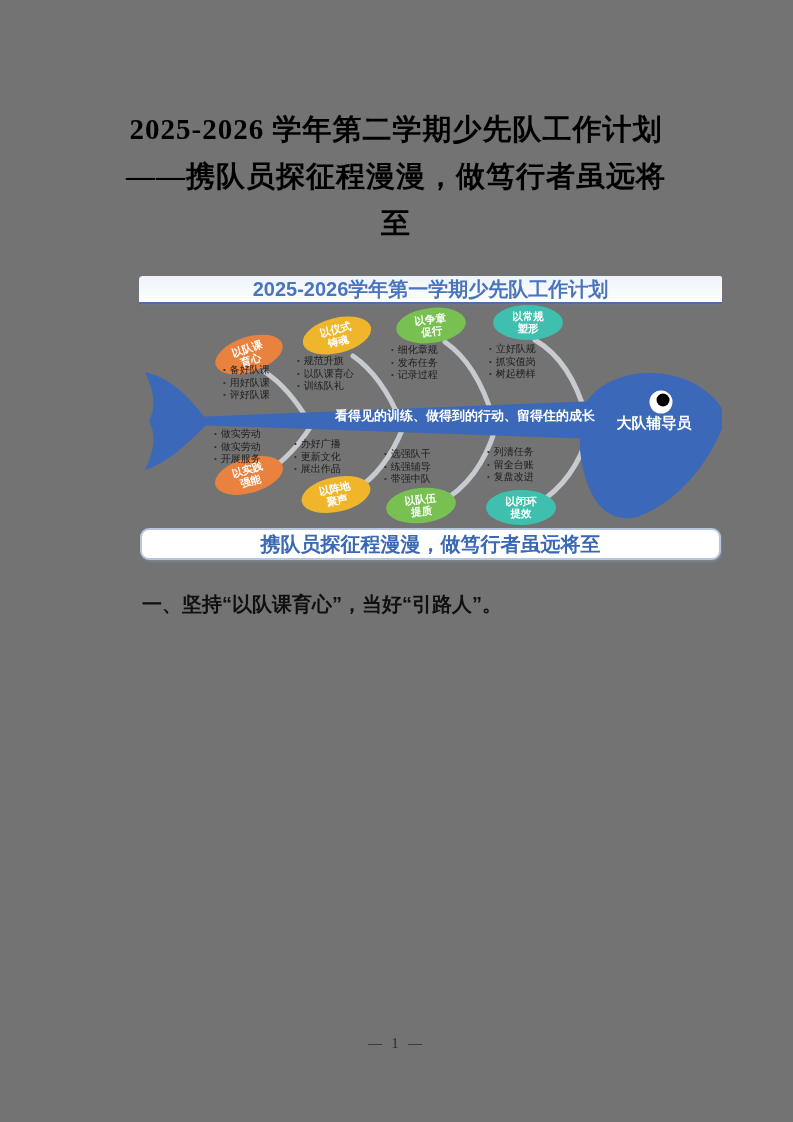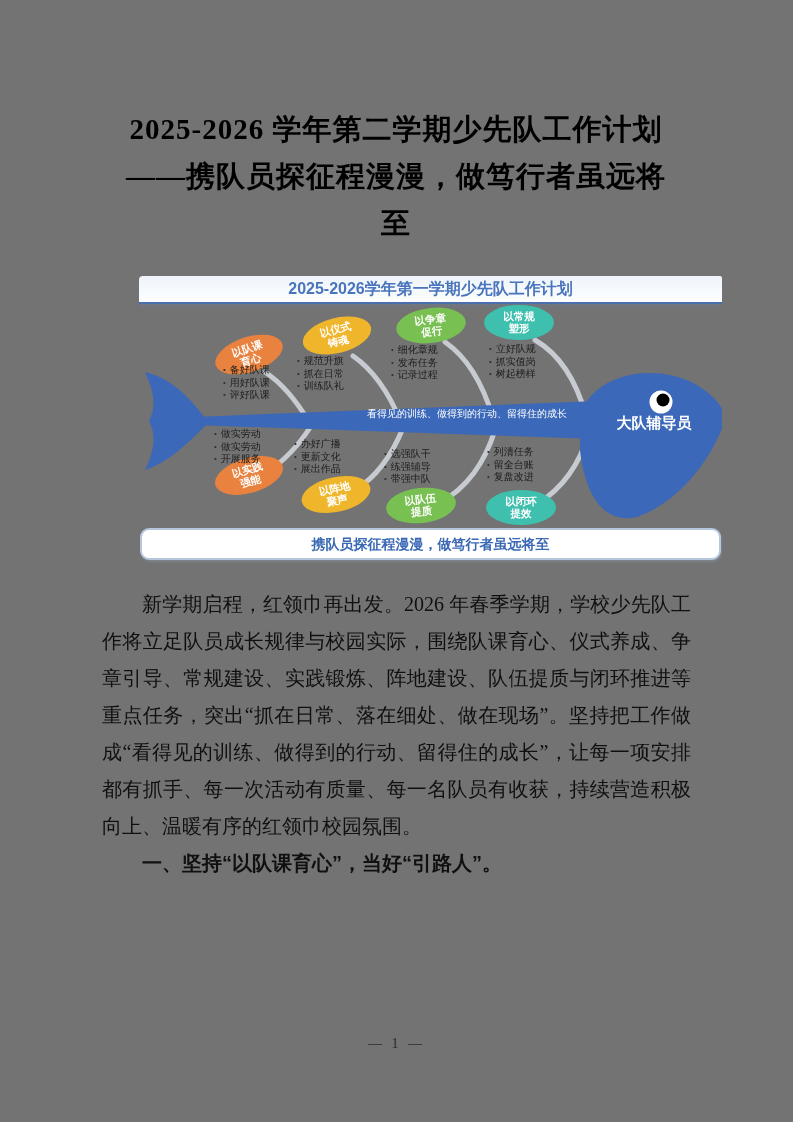--- a/index.html
+++ b/index.html
@@ -10,42 +10,42 @@
   .doc-title{position:absolute;left:96px;top:106px;width:600px;text-align:center;
              font-weight:bold;font-size:29px;line-height:47px;color:#000;letter-spacing:1px;}
 
   
   .figure{position:absolute;left:139px;top:276px;width:583px;height:286px;}
   .fig-header{position:absolute;left:0;top:0;width:583px;height:26px;
               background:linear-gradient(180deg,#eef4fb,#fdfeff);
               border-bottom:2px solid #4a6fae;border-radius:4px 2px 0 0;
               box-shadow:0 3px 3px rgba(110,130,160,.28);
               text-align:center;font-family:"Liberation Sans",sans-serif;font-weight:bold;
-              font-size:16px;color:#4a74bc;line-height:26px;}
+              font-size:20px;color:#4a74bc;line-height:26px;}
   .fish-svg{position:absolute;left:0;top:0;width:583px;height:286px;}
-  .spine-label{position:absolute;left:196px;top:131px;width:264px;text-align:center;
-               color:#fff;font-family:"Liberation Sans",sans-serif;font-weight:normal;
-               font-size:10px;white-space:nowrap;}
+  .spine-label{position:absolute;left:196px;top:131px;width:264px;text-align:left;
+               color:#fff;font-family:"Liberation Sans",sans-serif;font-weight:bold;
+               font-size:13px;white-space:nowrap;}
   .head-label{position:absolute;left:460px;top:138px;width:110px;text-align:center;color:#fff;
               font-family:"Liberation Sans",sans-serif;font-weight:bold;font-size:15px;}
   .oval{position:absolute;width:70px;height:35px;border-radius:50%;color:#fff;
         font-family:"Liberation Sans",sans-serif;font-weight:bold;font-size:10.5px;line-height:11.5px;
         display:flex;flex-direction:column;align-items:center;justify-content:center;text-align:center;}
   .c-orange{background:#E8823E;} .c-yellow{background:#EFB52B;}
   .c-green{background:#78C052;}  .c-teal{background:#3FBFAE;}
   .r18{transform:rotate(-18deg);} .r14{transform:rotate(-14deg);}
   .r7{transform:rotate(-7deg);}   .r16{transform:rotate(-16deg);}
   .r12{transform:rotate(-12deg);} .r6{transform:rotate(-6deg);}
   .blist{position:absolute;font-family:"Liberation Sans",sans-serif;font-size:10px;
          line-height:11.5px;color:#1c1c1c;white-space:nowrap;}
   .blist div::before{content:"•";font-size:8px;color:#333;margin-right:4px;position:relative;top:-1px;}
   .fig-footer{position:absolute;left:1px;top:252px;width:577px;height:28px;background:#fff;
               border:2px solid #b6c6de;border-radius:9px;box-shadow:1px 2px 2px rgba(150,160,180,.35);
               text-align:center;font-family:"Liberation Sans",sans-serif;font-weight:bold;
-              font-size:14px;line-height:28px;color:#3a68b4;}
+              font-size:20px;line-height:28px;color:#3a68b4;}
 
   
   .body-text{position:absolute;left:102px;top:586px;width:589px;font-size:20px;line-height:37px;
              text-align:justify;color:#101010;}
   .body-text p{margin:0;text-indent:2em;}
   .h-hei{font-family:"Liberation Sans",sans-serif;font-weight:bold;}
   .h-kai{font-weight:bold;}
   .para-cont{text-align-last:justify;}
 
   
@@ -97,21 +97,21 @@
       <span>育心</span>
     </div>
     <div class="oval c-yellow r14" style="left:163px;top:42px;">
       <span>以仪式</span>
       <span>铸魂</span>
     </div>
     <div class="oval c-green r7" style="left:257px;top:32px;">
       <span>以争章</span>
       <span>促行</span>
     </div>
-    <div class="oval c-teal" style="left:345px;top:29px;">
+    <div class="oval c-teal" style="left:354px;top:29px;">
       <span>以常规</span>
       <span>塑形</span>
     </div>
 
     <div class="oval c-orange r16" style="left:75px;top:182px;">
       <span>以实践</span>
       <span>强能</span>
     </div>
     <div class="oval c-yellow r12" style="left:162px;top:201px;">
       <span>以阵地</span>
@@ -126,21 +126,21 @@
       <span>提效</span>
     </div>
 
     <div class="blist" style="left:84px;top:88px;">
       <div>备好队课</div>
       <div>用好队课</div>
       <div>评好队课</div>
     </div>
     <div class="blist" style="left:158px;top:79px;">
       <div>规范升旗</div>
-      <div>抓在日常</div>
+      <div>以队课育心</div>
       <div>训练队礼</div>
     </div>
     <div class="blist" style="left:252px;top:68px;">
       <div>细化章规</div>
       <div>发布任务</div>
       <div>记录过程</div>
     </div>
     <div class="blist" style="left:350px;top:67px;">
       <div>立好队规</div>
       <div>抓实值岗</div>
@@ -165,19 +165,18 @@
     <div class="blist" style="left:348px;top:170px;">
       <div>列清任务</div>
       <div>留全台账</div>
       <div>复盘改进</div>
     </div>
 
     <div class="fig-footer">携队员探征程漫漫，做笃行者虽远将至</div>
   </div>
 
   <div class="body-text">
-    <p>新学期启程，红领巾再出发。2026 年春季学期，学校少先队工作将立足队员成长规律与校园实际，围绕队课育心、仪式养成、争章引导、常规建设、实践锻炼、阵地建设、队伍提质与闭环推进等重点任务，突出“抓在日常、落在细处、做在现场”。坚持把工作做成“看得见的训练、做得到的行动、留得住的成长”，让每一项安排都有抓手、每一次活动有质量、每一名队员有收获，持续营造积极向上、温暖有序的红领巾校园氛围。</p>
     <p class="h-hei">一、坚持“以队课育心”，当好“引路人”。</p>
   </div>
 
   <div class="page-num">— 1 —</div>
 
 </div>
 
 </body></html>

